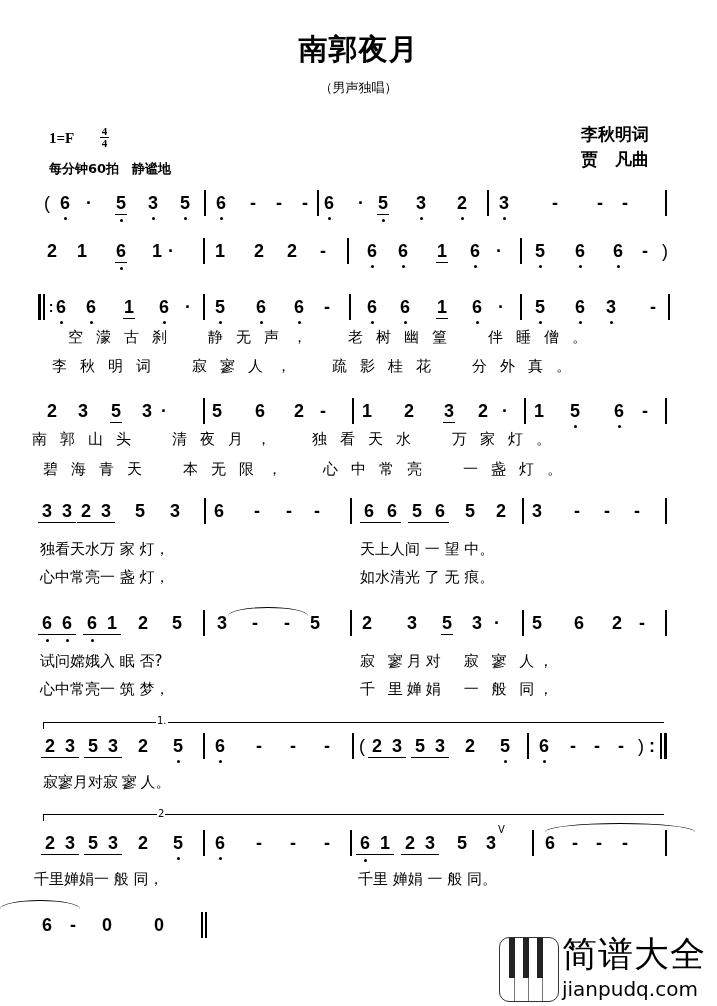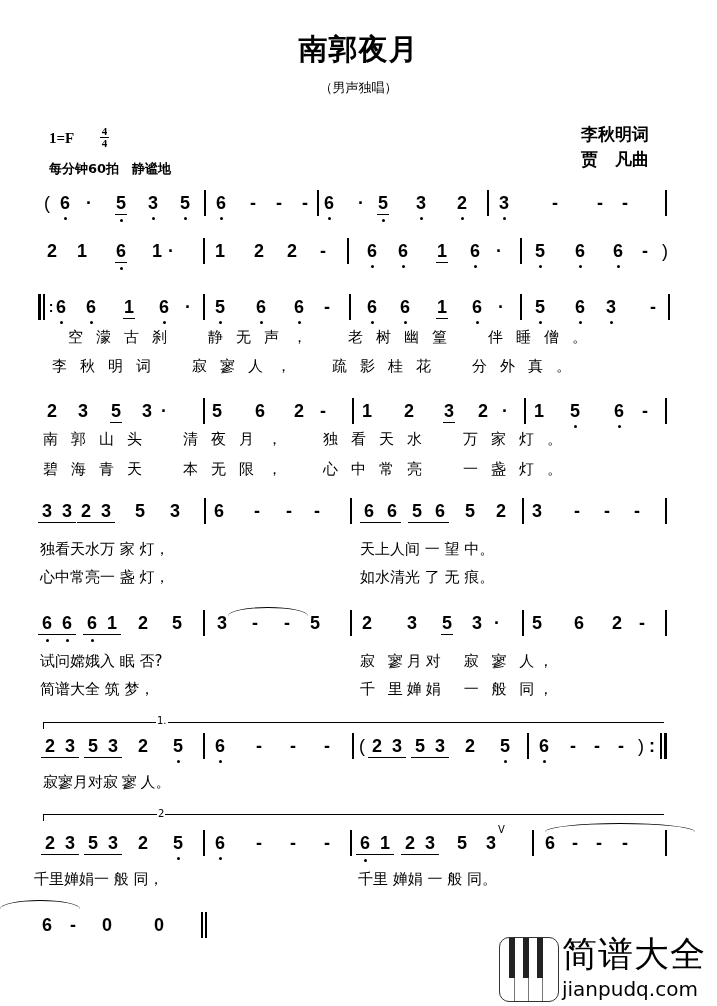--- a/index.html
+++ b/index.html
@@ -142,21 +142,21 @@
   <span class="n" style="left:442px;">3<i class="u"></i></span>
   <span class="n" style="left:476px;">2</span>
     <span class="n" style="left:498px;">·</span>
   <i class="bl" style="left:524px;"></i>
   <span class="n" style="left:532px;">1</span>
   <span class="n" style="left:568px;">5<i class="dl"></i></span>
   <span class="n" style="left:612px;">6<i class="dl"></i></span>
   <span class="n" style="left:638px;">-</span>
   <i class="bl" style="left:665px;"></i>
 </div>
-<div class="lyr" style="left:43px;top:430px;letter-spacing:13px;">南郭山头　清夜月，　独看天水　万家灯。</div>
+<div class="lyr" style="left:32px;top:430px;letter-spacing:13px;">南郭山头　清夜月，　独看天水　万家灯。</div>
 <div class="lyr" style="left:43px;top:460px;letter-spacing:13px;">碧海青天　本无限，　心中常亮　一盏灯。</div>
 
 <div class="row" style="top:500px;">
   <span class="n" style="left:40px;">3</span>
     <span class="n" style="left:60px;">3<i class="u2" style="left:-22px"></i></span>
   <span class="n" style="left:79px;">2</span>
     <span class="n" style="left:99px;">3<i class="u2" style="left:-22px"></i></span>
   <span class="n" style="left:133px;">5</span>
   <span class="n" style="left:168px;">3</span>
   <i class="bl" style="left:204px;"></i>
@@ -204,21 +204,21 @@
     <span class="n" style="left:490px;">·</span>
   <i class="bl" style="left:522px;"></i>
   <span class="n" style="left:530px;">5</span>
   <span class="n" style="left:572px;">6</span>
   <span class="n" style="left:610px;">2</span>
   <span class="n" style="left:635px;">-</span>
   <i class="bl" style="left:665px;"></i>
 </div>
 <div class="lyr" style="left:40px;top:652px;">试问嫦娥入 眠 否?</div>
 <div class="lyr" style="left:360px;top:652px;letter-spacing:4px;">寂 寥月对　寂 寥 人，</div>
-<div class="lyr" style="left:40px;top:680px;">简谱大全 筑 梦，</div>
+<div class="lyr" style="left:40px;top:680px;">心中常亮一 筑 梦，</div>
 <div class="lyr" style="left:360px;top:680px;letter-spacing:4px;">千 里婵娟　一 般 同，</div>
 
 <div class="volta" style="left:43px;top:722px;width:620px;"></div>
 <div class="volta-label" style="left:156px;top:715px;">1.</div>
 <div class="row" style="top:735px;">
   <span class="n" style="left:43px;">2</span>
     <span class="n" style="left:63px;">3<i class="u2" style="left:-22px"></i></span>
   <span class="n" style="left:86px;">5</span>
     <span class="n" style="left:106px;">3<i class="u2" style="left:-22px"></i></span>
   <span class="n" style="left:136px;">2</span>

